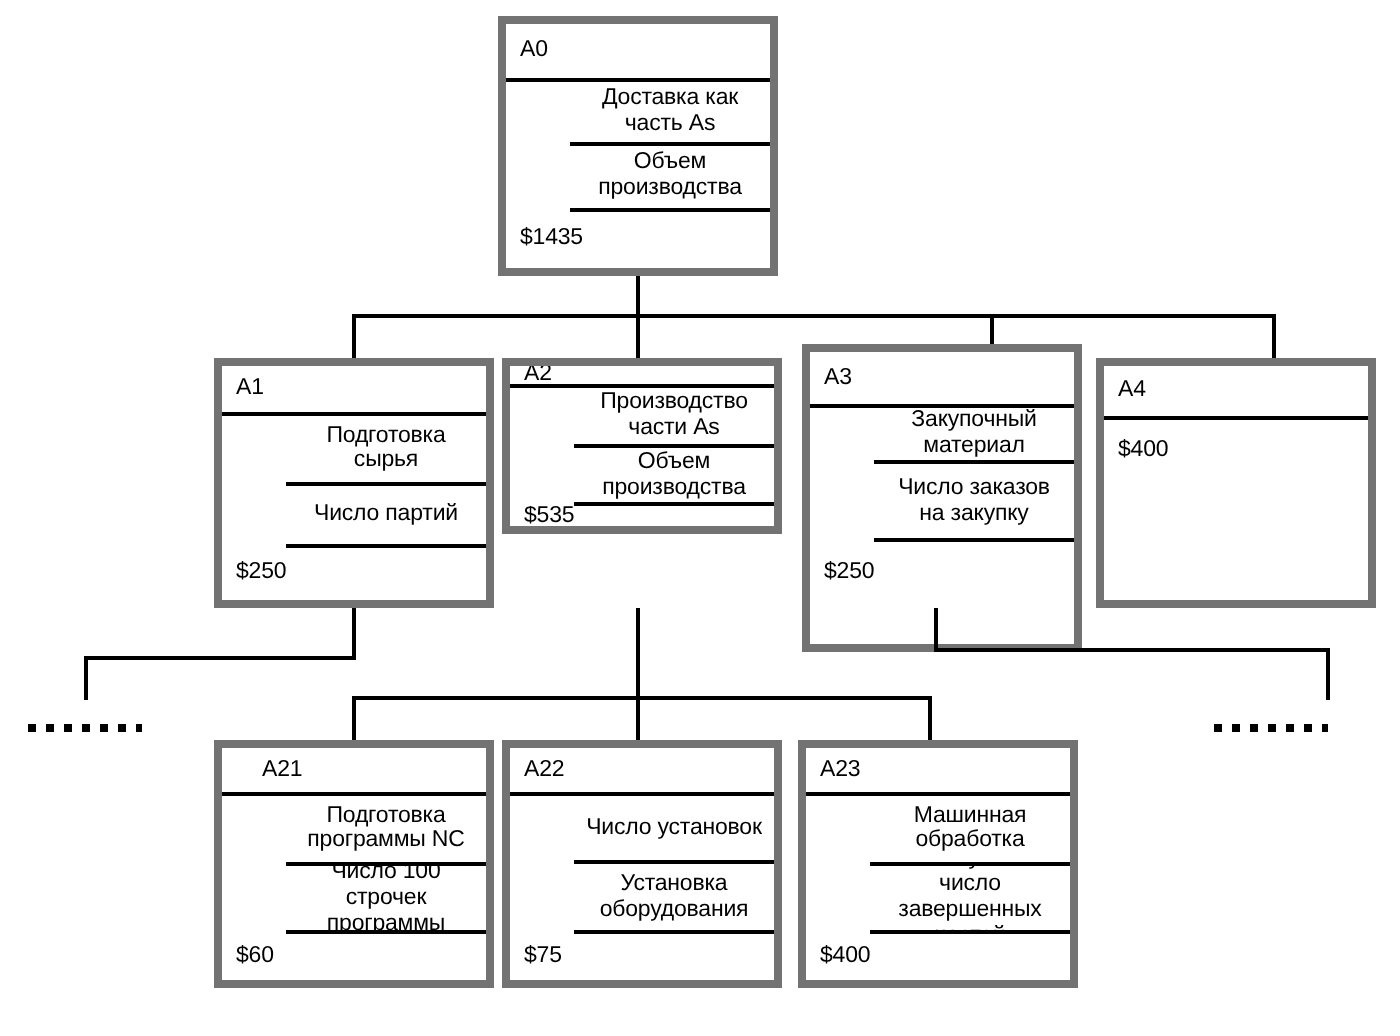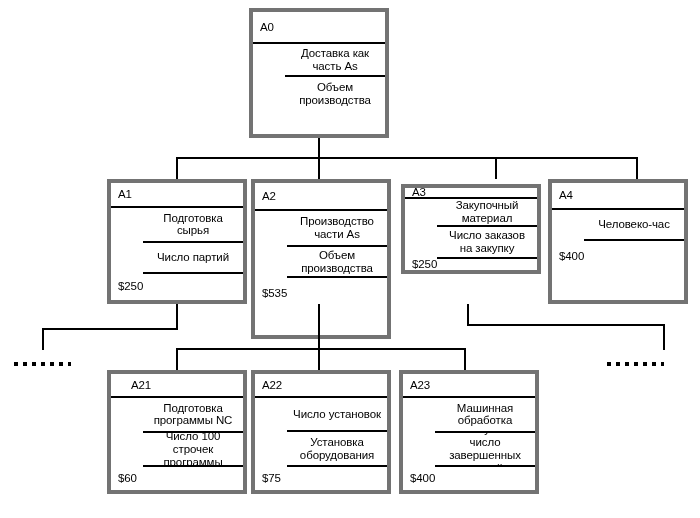--- a/index.html
+++ b/index.html
@@ -90,20 +90,23 @@
   <div class="node" style="left:249px; top:8px; width:140px; height:130px;">
     <div class="cell left" style="height:32px;">
       <span class="txt">A0</span>
     </div>
     <div class="cell center" style="height:33px;">
       <span class="txt">Доставка как часть As</span>
     </div>
     <div class="cell center" style="height:33px;">
       <span class="txt">Объем производства</span>
     </div>
+    <div class="cell left" style="height:32px;">
+      <span class="txt">$1435</span>
+    </div>
   </div>
 
   <div class="vline" style="left:318px; top:138px; height:20px;"></div>
   <div class="hline" style="left:176px; top:157px; width:462px;"></div>
   <div class="vline" style="left:176px; top:157px; height:22px;"></div>
   <div class="vline" style="left:318px; top:157px; height:22px;"></div>
   <div class="vline" style="left:495px; top:157px; height:22px;"></div>
   <div class="vline" style="left:636px; top:157px; height:22px;"></div>
 
   <div class="node" style="left:107px; top:179px; width:140px; height:125px;">
@@ -114,58 +117,55 @@
       <span class="txt">Подготовка сырья</span>
     </div>
     <div class="cell center" style="height:31px;">
       <span class="txt">Число партий</span>
     </div>
     <div class="cell left" style="height:30px;">
       <span class="txt">$250</span>
     </div>
   </div>
 
-  <div class="node" style="left:251px; top:179px; width:140px; height:160px;">
+  <div class="node" style="left:251px; top:179px; width:140px; height:88px;">
     <div class="cell left" style="height:28px;">
       <span class="txt">A2</span>
     </div>
     <div class="cell center" style="height:36px;">
       <span class="txt pre" style="white-space:pre-line;">Производство
 части As</span>
     </div>
     <div class="cell center" style="height:31px;">
       <span class="txt">Объем производства</span>
     </div>
     <div class="cell left" style="height:30px;">
       <span class="txt">$535</span>
     </div>
   </div>
 
-  <div class="node" style="left:401px; top:184px; width:140px; height:90px;">
+  <div class="node" style="left:401px; top:172px; width:140px; height:154px;">
     <div class="cell left" style="height:28px;">
       <span class="txt">A3</span>
     </div>
     <div class="cell center" style="height:28px;">
       <span class="txt">Закупочный материал</span>
     </div>
     <div class="cell center" style="height:39px;">
       <span class="txt pre" style="white-space:pre-line;">Число заказов
 на закупку</span>
     </div>
     <div class="cell left" style="height:30px;">
       <span class="txt">$250</span>
     </div>
   </div>
 
   <div class="node" style="left:548px; top:179px; width:140px; height:125px;">
     <div class="cell left" style="height:27px;">
       <span class="txt">A4</span>
-    </div>
-    <div class="cell center" style="height:31px;">
-      <span class="txt">Человеко-час</span>
     </div>
     <div class="cell left" style="height:30px;">
       <span class="txt">$400</span>
     </div>
   </div>
 
   <div class="vline" style="left:176px; top:304px; height:26px;"></div>
   <div class="hline" style="left:42px; top:328px; width:136px;"></div>
   <div class="vline" style="left:42px; top:328px; height:22px;"></div>
   <div class="dots" style="left:14px; top:362px; width:57px;"></div>

